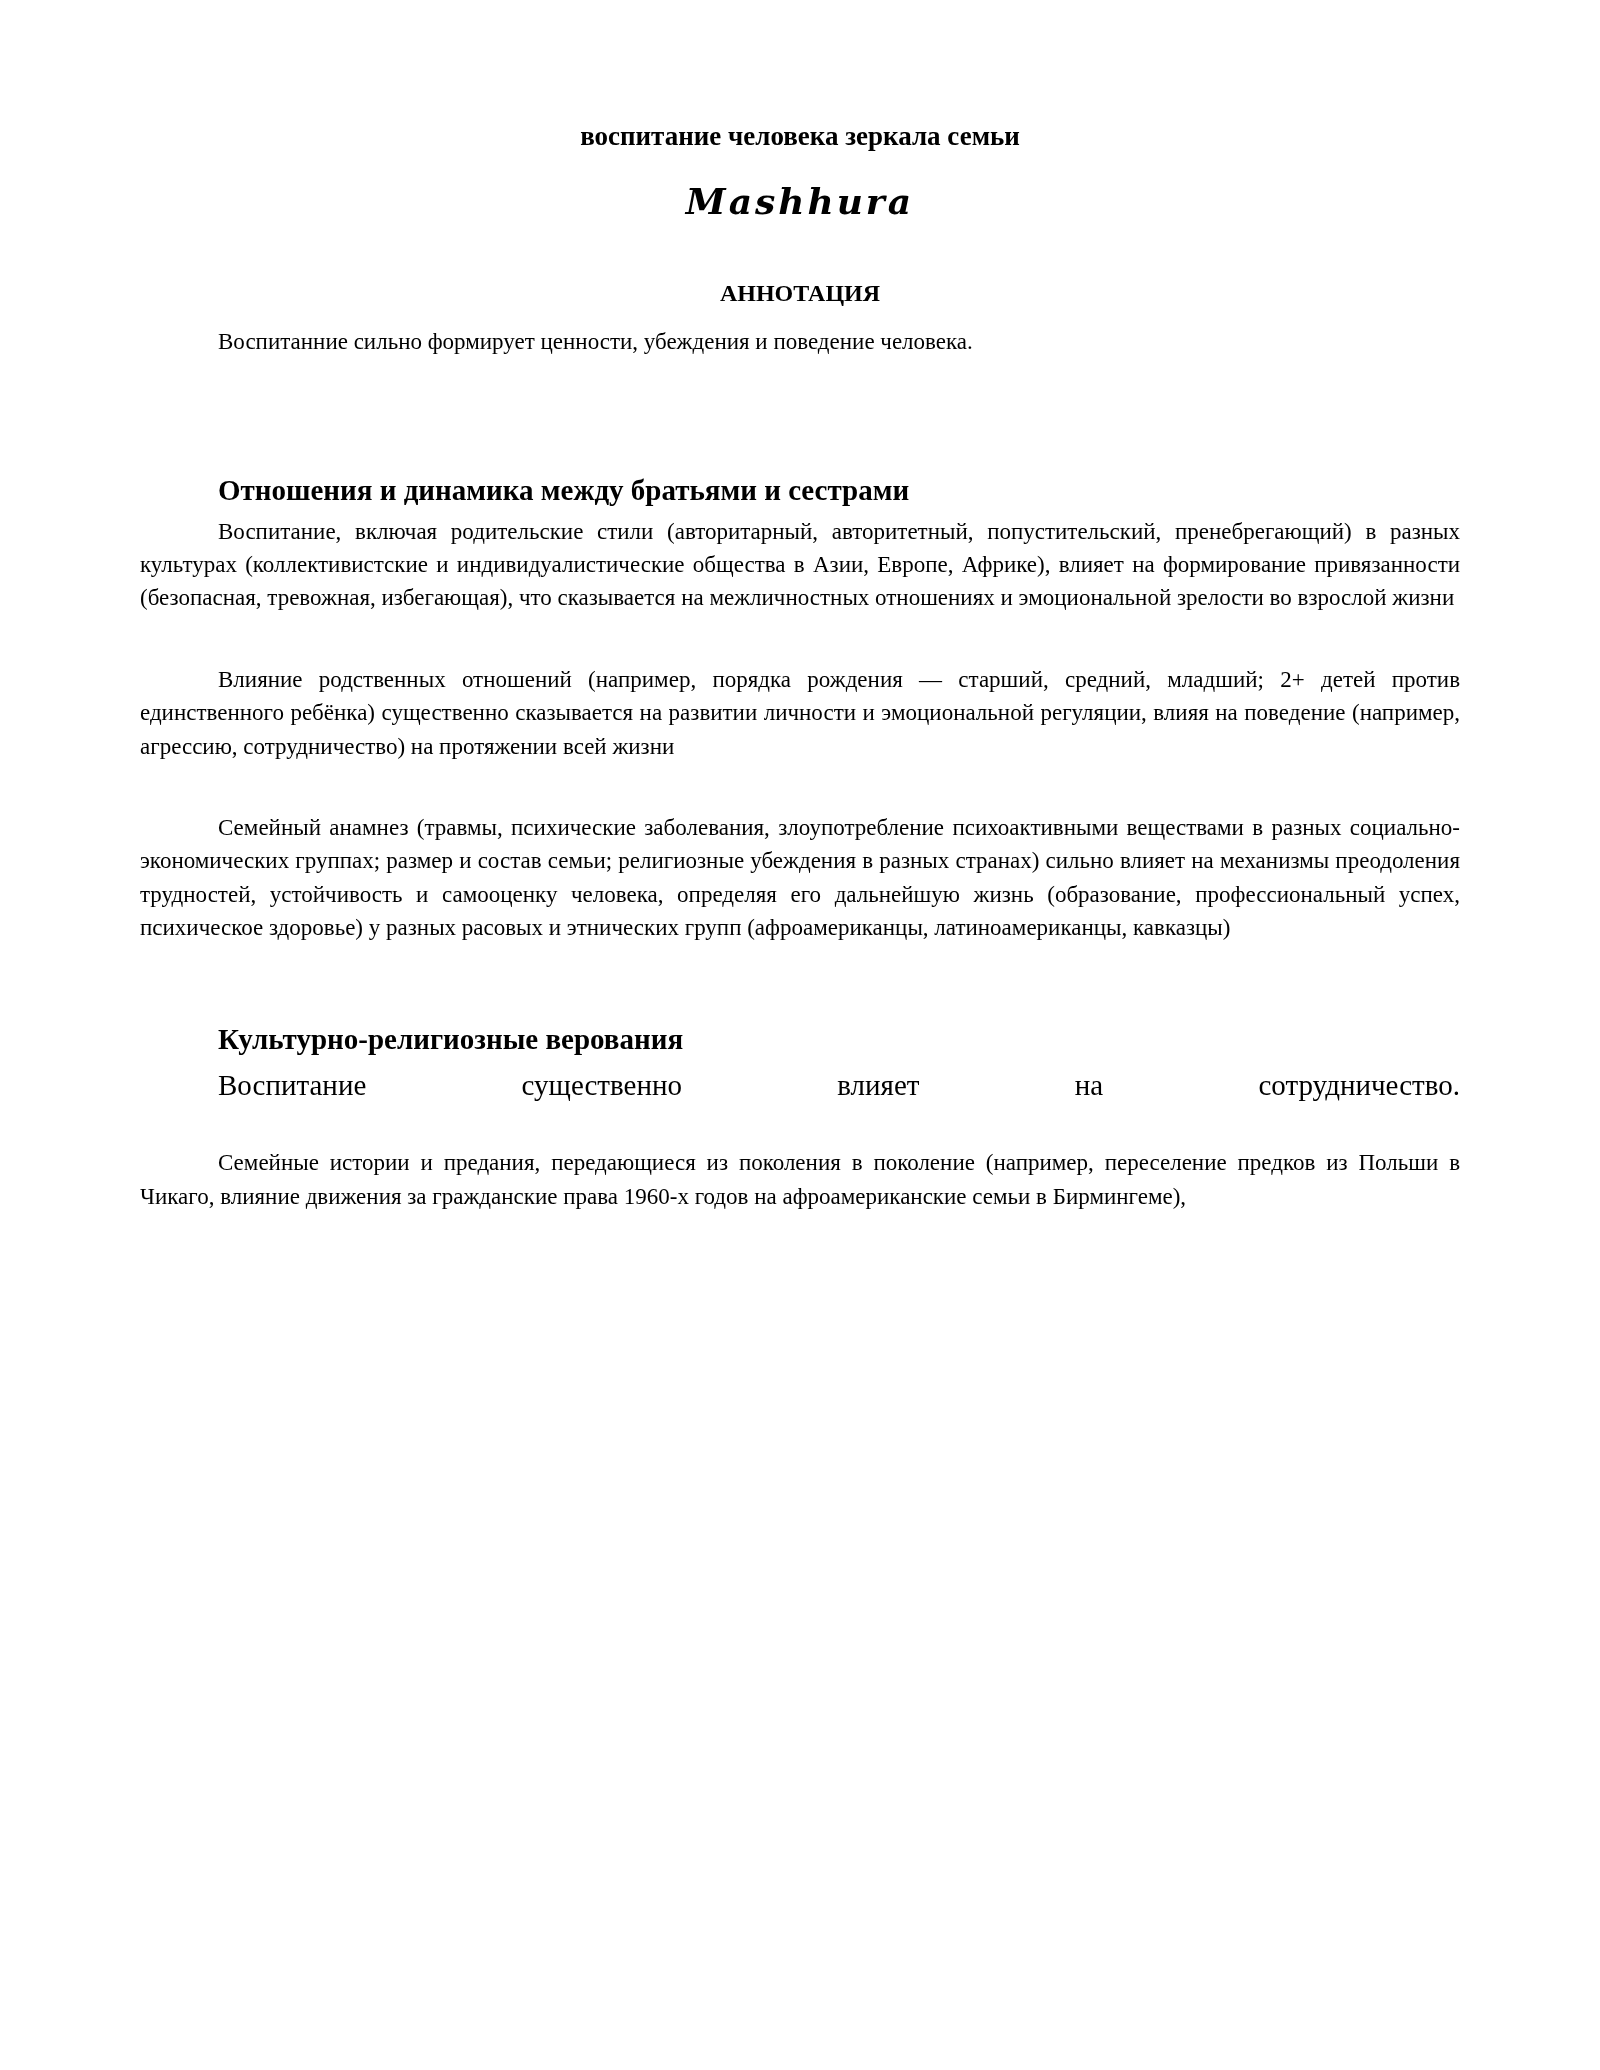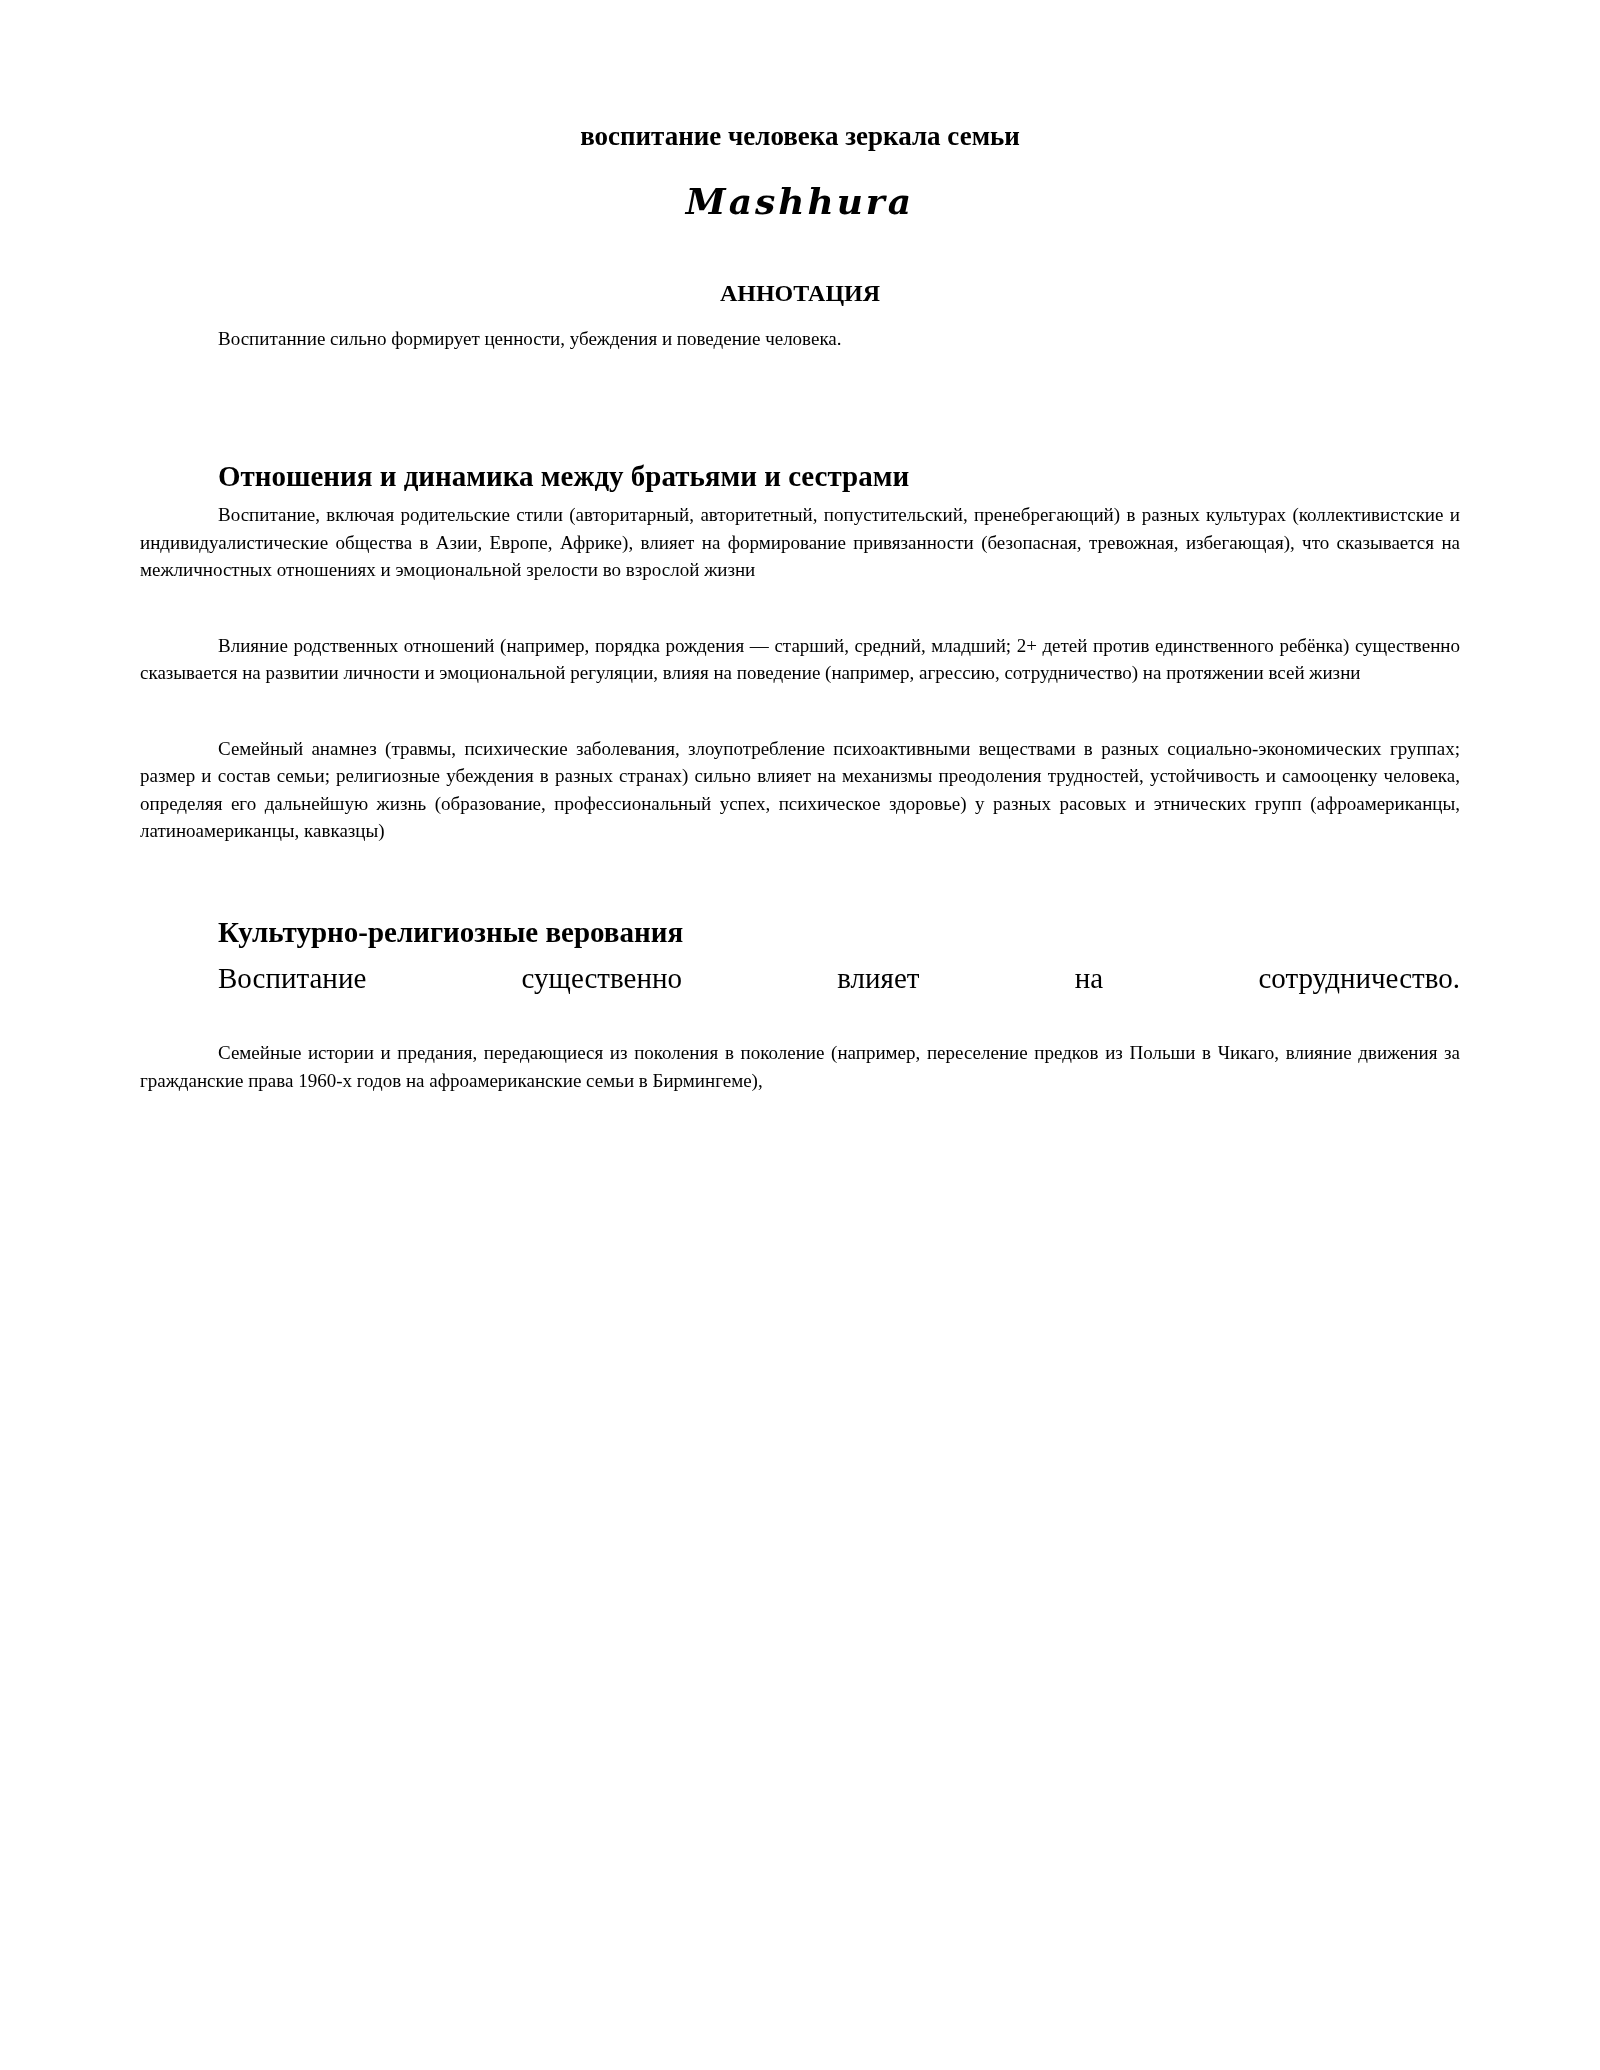--- a/index.html
+++ b/index.html
@@ -36,34 +36,34 @@
     letter-spacing: 3px;
     margin: 0 0 58px 0;
   }
   .section-center {
     text-align: center;
     font-weight: bold;
     font-size: 24px;
     margin: 0 0 18px 0;
   }
   p.body-text {
-    font-size: 19px;
+    font-size: 23px;
     line-height: 1.45;
     margin: 0 0 22px 0;
     text-align: justify;
     text-indent: 78px;
     hyphens: none;
   }
   .heading-inline {
     font-weight: bold;
   }
   h2.sub-heading {
     font-size: 29px;
     font-weight: bold;
-    margin: 4px 0 4px 0;
+    margin: 12px 0 4px 0;
     text-indent: 78px;
     line-height: 1.45;
   }
   .spacer-lg {
     height: 76px;
   }
   .spacer-md {
     height: 40px;
   }
   .spacer-sm {

